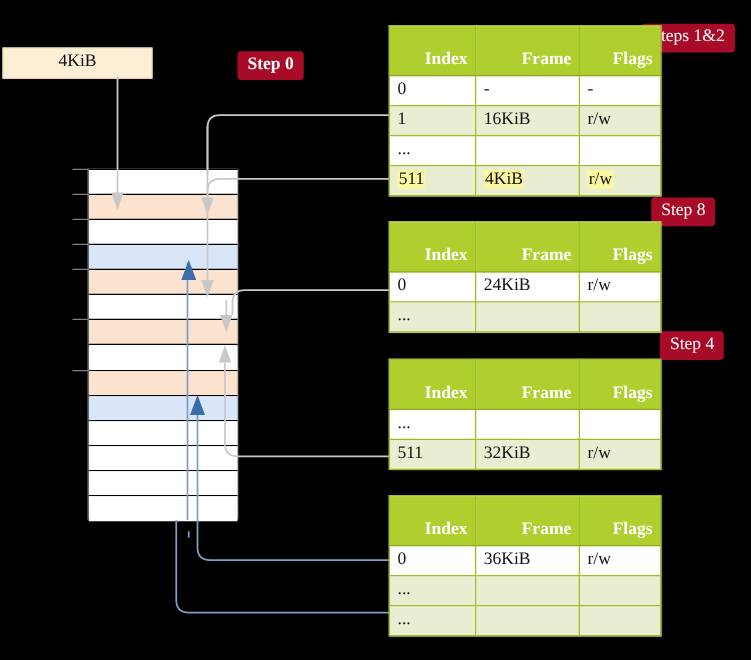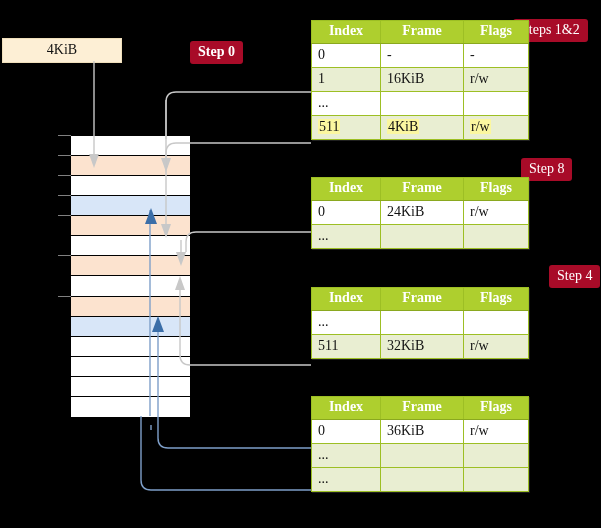--- a/index.html
+++ b/index.html
@@ -58,22 +58,22 @@
     position:absolute;
     border-collapse:collapse;
     background:#fff;
     font-size:13.5px;
     box-shadow:1px 1px 0 rgba(255,255,255,.12);
   }
   table.pt th{
     background:#aecf2e;
     color:#fff;
     font-weight:bold;
-    text-align:center;
-    padding:2px 6px 4px 6px;
+    text-align:right;
+    padding:19px 6px 4px 6px;
     border:1px solid #9dbf24;
     border-bottom:1px solid #8aa81f;
     font-size:14px;
     white-space:nowrap;
   }
   table.pt td{
     border:1px solid #9dbf24;
     padding:2px 6px 3px 6px;
     height:18px;
     white-space:nowrap;
@@ -105,21 +105,21 @@
 
   <div class="badge" style="left:190px;top:41px;font-weight:bold;">
     <span>Step 0</span>
   </div>
   <div class="badge" style="left:513px;top:19px;">
     <span>Steps 1&amp;2</span>
   </div>
   <div class="badge" style="left:521px;top:158px;">
     <span>Step 8</span>
   </div>
-  <div class="badge" style="left:549px;top:265px;">
+  <div class="badge" style="left:528px;top:265px;">
     <span>Step 4</span>
   </div>
 
   <div class="membar" id="membar" style="left:70px;top:135px;width:121px;height:281px;">
       <div class="memrow" style="top: 0px; height: 20.0714px; background: rgb(255, 255, 255);"></div>
       <div class="memrow" style="top: 20.0714px; height: 20.0714px; background: rgb(252, 227, 207);"></div>
       <div class="memrow" style="top: 40.1429px; height: 20.0714px; background: rgb(255, 255, 255);"></div>
       <div class="memrow" style="top: 60.2143px; height: 20.0714px; background: rgb(216, 230, 248);"></div>
       <div class="memrow" style="top: 80.2857px; height: 20.0714px; background: rgb(252, 227, 207);"></div>
       <div class="memrow" style="top: 100.357px; height: 20.0714px; background: rgb(255, 255, 255);"></div>

